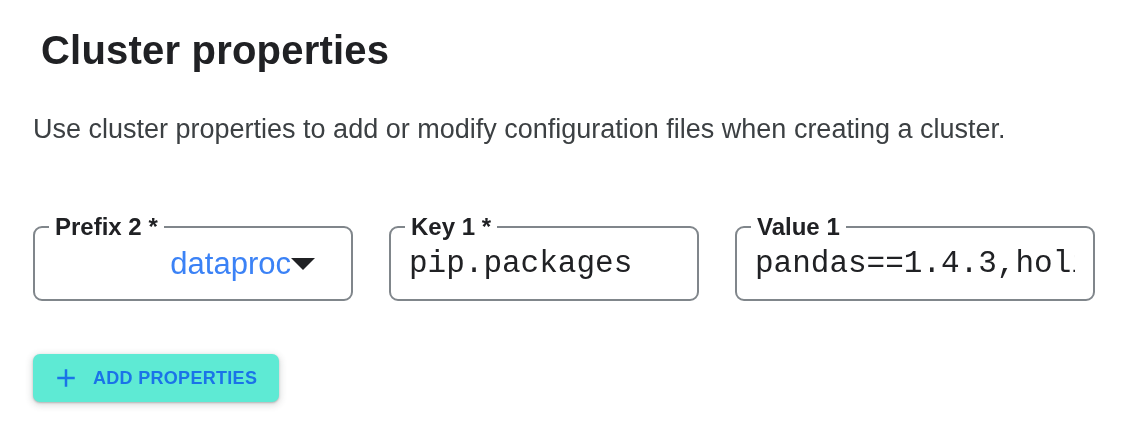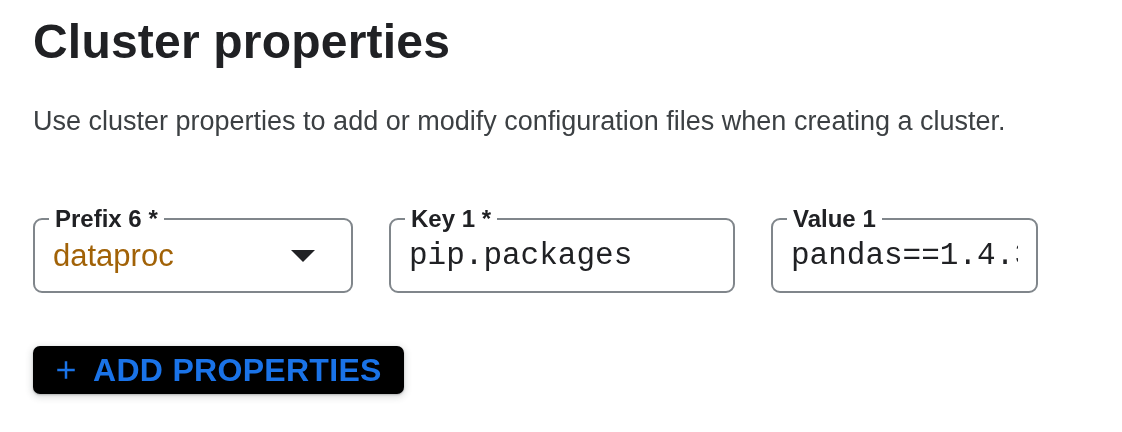--- a/index.html
+++ b/index.html
@@ -12,22 +12,22 @@
   body {
     width: 1122px;
     height: 432px;
     overflow: hidden;
   }
   .page {
     padding: 18px 0 0 33px;
     width: 1122px;
   }
   .page-title {
-    margin: 0;
-    font-size: 48px;
+    margin: 8px;
+    font-size: 40px;
     line-height: 48px;
     font-weight: 700;
     letter-spacing: 0.2px;
     color: #202124;
   }
   .page-description {
     margin: 39px 0 0 0;
     font-size: 27px;
     line-height: 32px;
     font-weight: 400;
@@ -42,40 +42,41 @@
     position: relative;
     height: 75px;
     border: 2px solid #80868b;
     border-radius: 9px;
     background: #ffffff;
     display: flex;
     align-items: center;
     padding: 0 18px;
   }
   .field-prefix { width: 320px; cursor: pointer; }
-  .field-key    { width: 346px; }
-  .field-value  { width: 267px; }
+  .field-key    { width: 310px; }
+  .field-value  { width: 360px; }
   .field > label {
     position: absolute;
     top: -15px;
     left: 14px;
     background: #ffffff;
     padding: 0 6px;
     font-size: 24px;
     line-height: 28px;
     font-weight: 700;
     color: #202124;
     white-space: nowrap;
   }
   .field-text {
     font-size: 31px;
-    color: #a16207;
+    color: #3b82f6;
     flex: 1;
     white-space: nowrap;
     overflow: hidden;
+    text-align: right;
   }
   .field input {
     border: none;
     outline: none;
     padding: 0;
     margin: 0;
     width: 100%;
     background: transparent;
     font-family: Liberation Mono, monospace;
     font-size: 31px;
@@ -90,27 +91,27 @@
     margin-right: 18px;
     flex: 0 0 auto;
   }
   .add-btn {
     margin-top: 53px;
     display: inline-flex;
     align-items: center;
     gap: 12px;
     height: 48px;
     padding: 0 22px 0 18px;
-    background: #000000;
+    background: #5eead4;
     border: none;
     border-radius: 7px;
     box-shadow: 0 1px 2px rgba(60,64,67,.30), 0 2px 6px 2px rgba(60,64,67,.15);
     color: #1a73e8;
     font-family: "Liberation Sans", sans-serif;
-    font-size: 32px;
+    font-size: 18px;
     font-weight: 700;
     letter-spacing: 0.3px;
     cursor: pointer;
     white-space: nowrap;
   }
   .plus-icon {
     display: inline-flex;
     align-items: center;
     justify-content: center;
     width: 30px;
@@ -123,21 +124,21 @@
 
 <div class="page">
 
   <h1 class="page-title">Cluster properties</h1>
 
   <p class="page-description">Use cluster properties to add or modify configuration files when creating a cluster.</p>
 
   <div class="fields-row">
 
     <div class="field field-prefix" role="combobox">
-      <label>Prefix 6 *</label>
+      <label>Prefix 2 *</label>
       <div class="field-text">dataproc</div>
       <span class="select-arrow"></span>
     </div>
 
     <div class="field field-key">
       <label>Key 1 *</label>
       <input type="text" value="pip.packages" style="">
     </div>
 
     <div class="field field-value">

